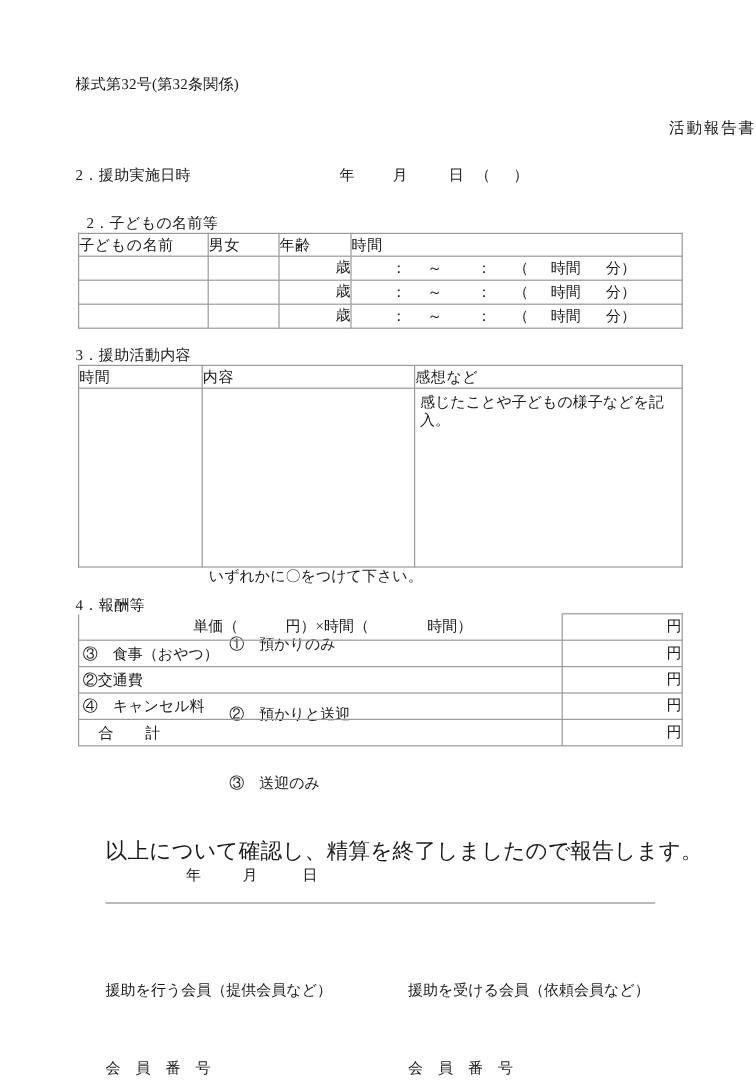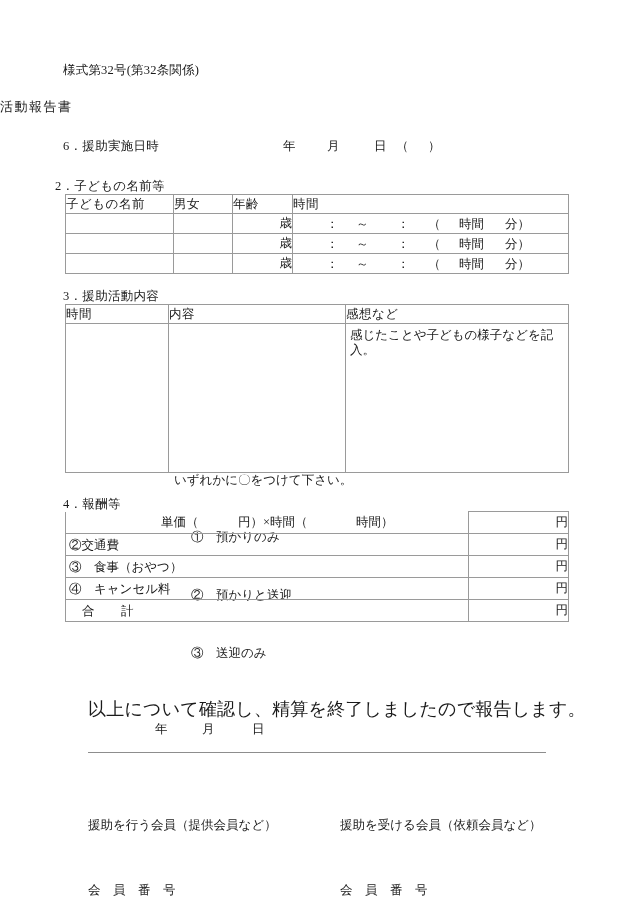--- a/index.html
+++ b/index.html
@@ -20,26 +20,26 @@
     left: 0; top: 0;
     width: 630px;
     height: 903px;
     background: #ffffff;
   }
 
   
   .txt { position: absolute; white-space: pre; line-height: 1; }
 
   .form-no   { left: 63px;  top: 64px;  font-size: 12.5px; letter-spacing: .2px; }
-  .doc-title { left: 0;     top: 100px; width: 630px; text-align: left; font-size: 13px; letter-spacing: 1.5px; }
+  .doc-title { left: 0;     top: 100px; width: 630px; text-align: right; font-size: 13px; letter-spacing: 1.5px; }
 
   
   .sec-head { font-size: 12.5px; letter-spacing: .3px; }
   .sec1 { left: 63px; top: 140px; }
-  .sec2 { left: 55px; top: 180px; }
+  .sec2 { left: 72px; top: 180px; }
   .sec3 { left: 63px; top: 290px; }
   .sec4 { left: 63px; top: 498px; }
 
   
   .d-year  { left: 283px; top: 140px; font-size: 12.5px; }
   .d-month { left: 327px; top: 140px; font-size: 12.5px; }
   .d-day   { left: 374px; top: 140px; font-size: 12.5px; }
   .d-po    { left: 396px; top: 140px; font-size: 12.5px; }
   .d-pc    { left: 428px; top: 140px; font-size: 12.5px; }
 
@@ -130,21 +130,21 @@
 </style>
 </head>
 <body>
 
 <div class="page">
 
   <div class="txt form-no">様式第32号(第32条関係)</div>
 
   <div class="txt doc-title">活動報告書</div>
 
-  <div class="txt sec-head sec1">6．援助実施日時</div>
+  <div class="txt sec-head sec1">2．援助実施日時</div>
   <div class="txt d-year">年</div>
   <div class="txt d-month">月</div>
   <div class="txt d-day">日</div>
   <div class="txt d-po">（</div>
   <div class="txt d-pc">）</div>
 
   <div class="txt sec-head sec2">2．子どもの名前等</div>
 
   <table class="form" id="tbl-children">
     <colgroup>
@@ -248,27 +248,27 @@
       <tr>
         <td class="r-label no-top-border">
           <span class="abs rl-1">単価（</span>
           <span class="abs rl-2">円）×時間（</span>
           <span class="abs rl-3">時間）</span>
         </td>
         <td class="r-amount">円</td>
       </tr>
       <tr>
         <td class="r-label">
+          <span class="abs rl-0">③　食事（おやつ）</span>
+        </td>
+        <td class="r-amount">円</td>
+      </tr>
+      <tr>
+        <td class="r-label">
           <span class="abs rl-0">②交通費</span>
-        </td>
-        <td class="r-amount">円</td>
-      </tr>
-      <tr>
-        <td class="r-label">
-          <span class="abs rl-0">③　食事（おやつ）</span>
         </td>
         <td class="r-amount">円</td>
       </tr>
       <tr>
         <td class="r-label">
           <span class="abs rl-0">④　キャンセル料</span>
         </td>
         <td class="r-amount">円</td>
       </tr>
       <tr class="total-row">

